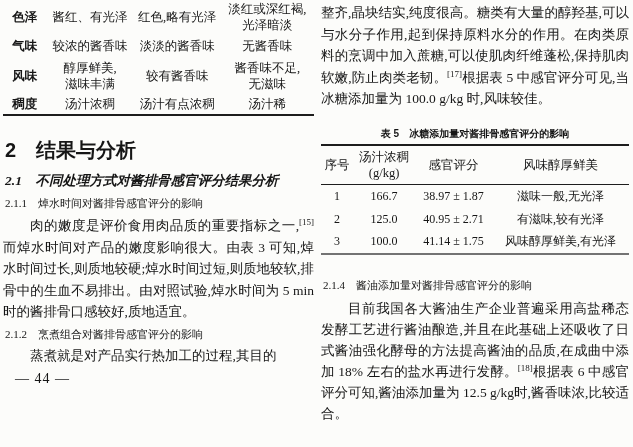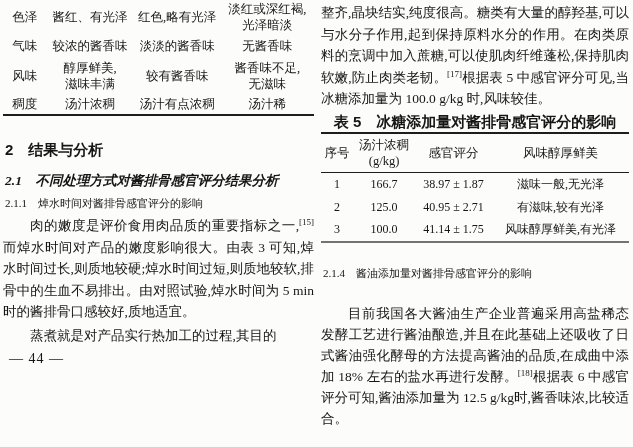--- a/index.html
+++ b/index.html
@@ -24,34 +24,34 @@
     border-bottom: 2px solid #1d1d1d;
     font-size: 12.5px;
     line-height: 1.28;
   }
   .frag td {
     text-align: center;
     vertical-align: middle;
     white-space: pre-line;
     padding: 0 2px;
   }
-  .frag .c0 { width: 14%; }
+  .frag .c0 { width: 14%; font-weight: bold; }
   .frag .c1 { width: 28%; }
   .frag .c2 { width: 28%; }
   .frag .c3 { width: 30%; }
   .frag .r1 { height: 33px; }
   .frag .r2 { height: 25px; }
   .frag .r3 { height: 36px; }
   .frag .r4 { height: 37px; }
   .frag .r5 { height: 21px; }
 
   
   .h1 {
     font-family: "Liberation Sans", "DejaVu Sans", sans-serif;
-    font-size: 15px; font-weight: bold;
+    font-size: 20px; font-weight: bold;
     line-height: 20px;
     margin: 24px 0 0 2px;
   }
   .h2 {
     font-size: 13.5px; font-weight: bold;
     line-height: 18px;
     margin: 12px 0 0 2px;
     font-style: italic;
   }
   .h3 {
@@ -64,34 +64,34 @@
 
   
   .body {
     font-size: 13.5px;
     line-height: 21.5px;
     text-align: justify;
     margin: 3px 0 0 0;
   }
   .indent { text-indent: 2em; }
   .body.cont { margin-top: 2px; }
-  .body.last { line-height: 21px; margin-top: 21px; }
+  .body.last { line-height: 21px; margin-top: 4px; }
   sup.cite {
     font-size: 9px;
     line-height: 0;
     vertical-align: super;
   }
 
   
   .caption {
     font-family: "Liberation Sans", "DejaVu Sans", sans-serif;
     font-weight: bold;
-    font-size: 15px;
-    text-align: center;
-    margin-top: 4px;
+    font-size: 10px;
+    text-align: center;
+    margin-top: 16px;
     line-height: 16px;
   }
   .t5 {
     width: 100%;
     border-collapse: collapse;
     margin-top: 2px;
     border-top: 2px solid #1d1d1d;
     border-bottom: 2px solid #737373;
   }
   .t5 th {
@@ -108,21 +108,21 @@
     font-size: 12px;
     text-align: center;
     vertical-align: middle;
     white-space: nowrap;
     height: 23px;
     padding: 0 2px;
   }
 
   
   .pagenum {
-    margin: 4px 0 0 6px;
+    margin: 4px 0 0 12px;
     font-size: 14px;
     line-height: 18px;
     letter-spacing: 1px;
   }
 </style>
 </head>
 <body>
 
 <div class="page">
 
@@ -159,20 +159,21 @@
         </tr>
       </tbody>
     </table>
 
     <div class="h1">2　结果与分析</div>
     <div class="h2">2.1　不同处理方式对酱排骨感官评分结果分析</div>
     <div class="h3">2.1.1　焯水时间对酱排骨感官评分的影响</div>
 
     <p class="body indent"><span>肉的嫩度是评价食用肉品质的重要指标之一,</span><sup class="cite">[15]</sup><span>而焯水时间对产品的嫩度影响很大。由表 3 可知,焯水时间过长,则质地较硬;焯水时间过短,则质地较软,排骨中的生血不易排出。由对照试验,焯水时间为 5 min 时的酱排骨口感较好,质地适宜。</span></p>
 
+    <div class="h3 tight">2.1.2　烹煮组合对酱排骨感官评分的影响</div>
 
     <p class="body indent cont"><span>蒸煮就是对产品实行热加工的过程,其目的</span></p>
 
     <div class="pagenum">— 44 —</div>
   </div>
 
   <div class="col col-right">
 
     <p class="body cont"><span>整齐,晶块结实,纯度很高。糖类有大量的醇羟基,可以与水分子作用,起到保持原料水分的作用。在肉类原料的烹调中加入蔗糖,可以使肌肉纤维蓬松,保持肌肉软嫩,防止肉类老韧。</span><sup class="cite">[17]</sup><span>根据表 5 中感官评分可见,当冰糖添加量为 100.0 g/kg 时,风味较佳。</span></p>
 

